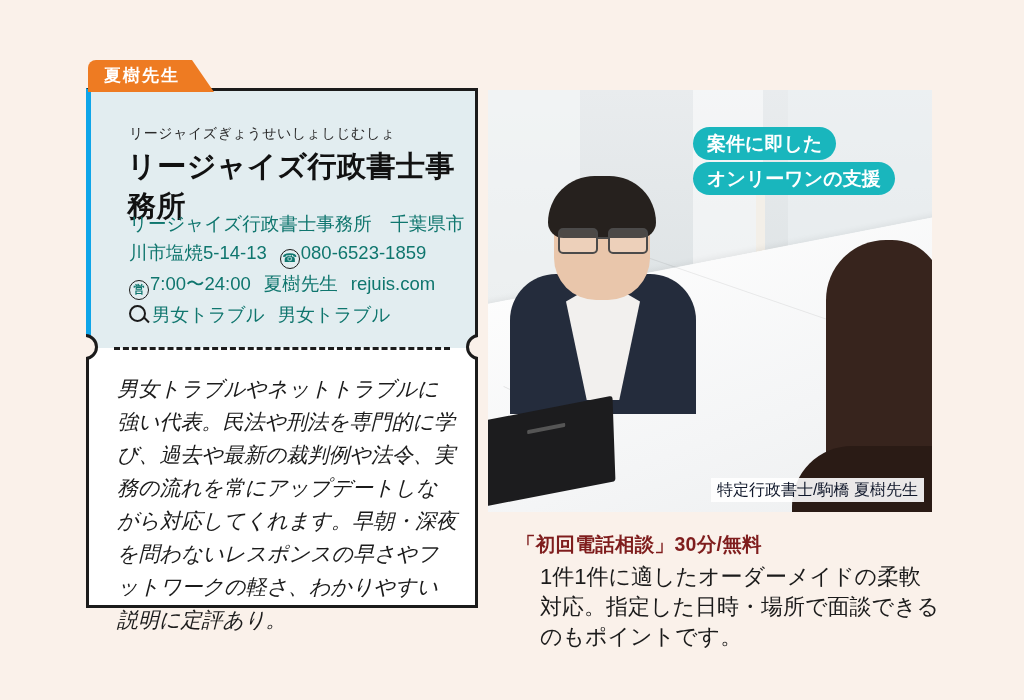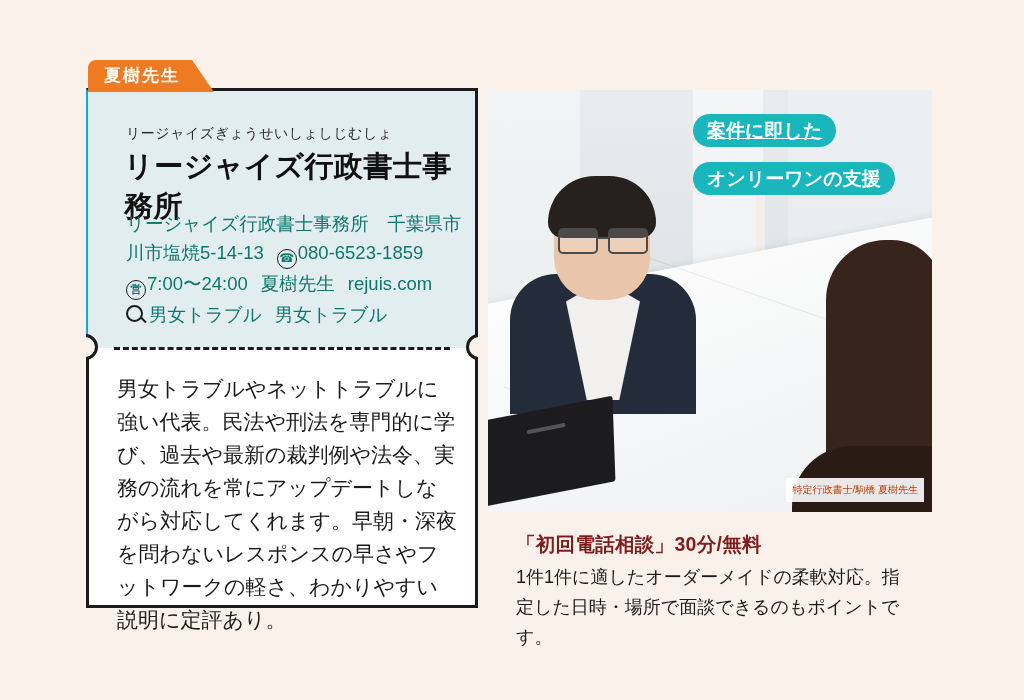--- a/index.html
+++ b/index.html
@@ -23,35 +23,36 @@
     width: 392px;
     height: 520px;
     box-sizing: border-box;
   }
   .card-top {
     position: absolute;
     left: 0; top: 0;
     width: 100%;
     height: 260px;
     background: #e2edf0;
-    border-left: 2px solid #0ea5e9;
+    border-left: 5px solid #0ea5e9;
     border-right: 3px solid #1b1b1b;
     border-top: 3px solid #1b1b1b;
     box-sizing: border-box;
   }
   .card-bottom {
     position: absolute;
     left: 0; top: 260px;
     width: 100%;
     height: 260px;
     background: #ffffff;
     border-left: 3px solid #1b1b1b;
     border-right: 3px solid #1b1b1b;
     border-bottom: 3px solid #1b1b1b;
     box-sizing: border-box;
+    font-style: italic;
   }
   .perf-line {
     position: absolute;
     left: 28px;
     right: 28px;
     top: 259px;
     border-top: 3px dashed #1b1b1b;
     height: 0;
   }
   .notch {
@@ -359,52 +360,52 @@
     background: #19b6bd;
     color: #ffffff;
     font-weight: bold;
     border-radius: 18px;
     font-size: 19px;
     line-height: 33px;
     padding: 0 14px;
     white-space: nowrap;
     z-index: 3;
   }
-  #badge-1 { left: 205px; top: 24px; text-decoration: underline; }
+  #badge-1 { left: 205px; top: 37px; }
   #badge-2 { left: 205px; top: 72px; }
 
   #photo-caption {
     position: absolute;
     right: 8px;
     bottom: 10px;
     background: rgba(255,255,255,0.9);
-    color: #c2410c;
-    font-size: 10px;
+    color: #0f172a;
+    font-size: 16px;
     line-height: 22px;
     padding: 1px 6px;
     white-space: nowrap;
     z-index: 3;
   }
 
   
   #offer-headline {
     position: absolute;
     left: 516px;
     top: 531px;
     font-size: 19.5px;
     font-weight: bold;
     color: #7f1d1d;
     letter-spacing: 0.3px;
   }
   #offer-body {
     position: absolute;
-    left: 516px;
+    left: 540px;
     top: 562px;
     width: 400px;
-    font-size: 18px;
+    font-size: 22px;
     line-height: 30px;
     color: #1b1b1b;
   }
 </style>
 </head>
 <body>
 
 <div id="category-tab">夏樹先生</div>
 
 <div id="ticket-card">

